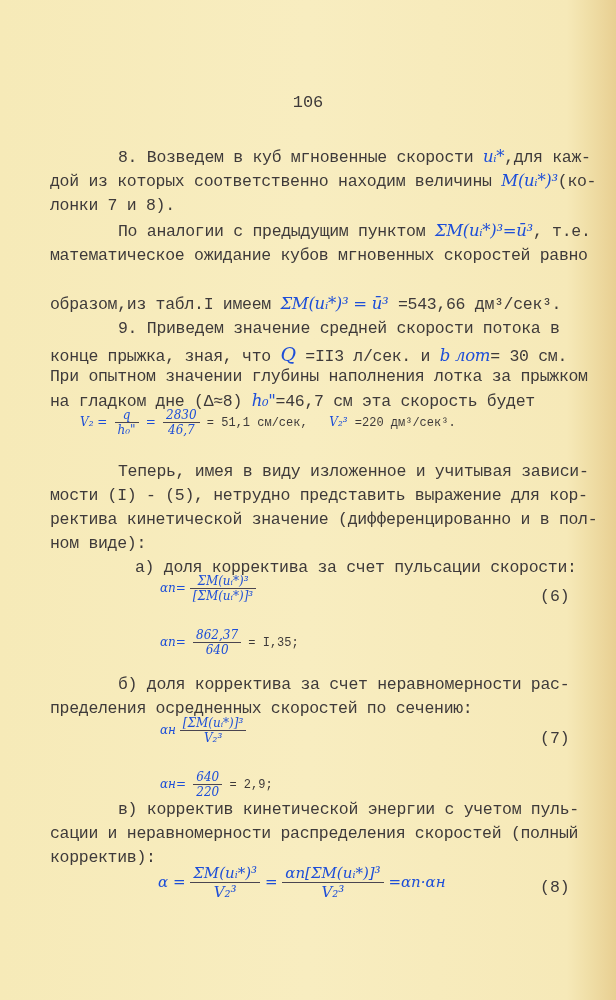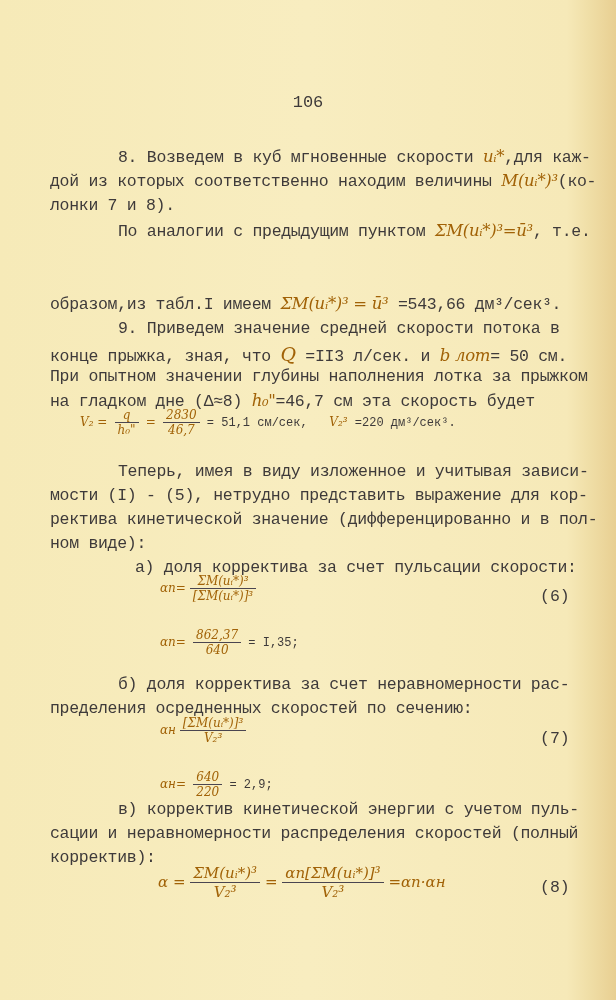--- a/index.html
+++ b/index.html
@@ -6,21 +6,21 @@
   body {
     width:616px; height:1000px; overflow:hidden;
     background: linear-gradient(90deg, #f6eab8 0%, #f8edc0 50%, #f6e9b8 92%, #efdda5 96%, #e8cf92 100%);
     font-family: "Liberation Mono", "DejaVu Sans Mono", monospace;
     color:#3e3a3a;
     position:relative;
   }
   .page { position:absolute; left:0; top:0; width:616px; height:1000px; }
   .pnum { position:absolute; top:93px; left:0; width:616px; text-align:center; font-size:17px; }
   .line { position:absolute; font-size:16.5px; white-space:nowrap; letter-spacing:-0.3px; }
-  .hw { font-family: "DejaVu Serif", serif; font-style:italic; color:#a16207; }
+  .hw { font-family: "DejaVu Serif", serif; font-style:italic; color:#1d4ed8; }
   .eq { position:absolute; font-size:12px; white-space:nowrap; }
   .frac { display:inline-block; vertical-align:middle; text-align:center; }
   .frac .n { display:block; border-bottom:1.3px solid #4a4550; padding:0 3px; }
   .frac .d { display:block; padding:0 3px; }
   .eqnum { position:absolute; font-size:16.5px; }
 </style>
 </head>
 <body>
 
 <div class="page">
@@ -34,32 +34,33 @@
   <div class="line" style="left:50px; top:171px;">
     <span>дой из которых соответственно находим величины</span>
     <span class="hw">M(uᵢ*)³</span><span>(ко-</span>
   </div>
   <div class="line" style="left:50px; top:196px;">лонки 7 и 8).</div>
 
   <div class="line" style="left:118px; top:221px;">
     <span>По аналогии с предыдущим пунктом</span>
     <span class="hw">ΣM(uᵢ*)³=ū³</span><span>, т.е.</span>
   </div>
+  <div class="line" style="left:50px; top:246px;">математическое ожидание кубов мгновенных скоростей равно</div>
   <div class="line" style="left:50px; top:294px;">
     <span>образом,из табл.I имеем</span>
     <span class="hw">ΣM(uᵢ*)³ = ū³</span>
     <span>=543,66 дм³/сек³.</span>
   </div>
 
   <div class="line" style="left:118px; top:319px;">9. Приведем значение средней скорости потока в</div>
   <div class="line" style="left:50px; top:343px;">
     <span>конце прыжка, зная, что</span>
     <span class="hw" style="font-size:19px;">Q</span>
     <span>=II3 л/сек. и</span>
-    <span class="hw">b лот</span><span>= 50 см.</span>
+    <span class="hw">b лот</span><span>= 30 см.</span>
   </div>
   <div class="line" style="left:50px; top:367px;">При опытном значении глубины наполнения лотка за прыжком</div>
   <div class="line" style="left:50px; top:391px;">
     <span>на гладком дне (Δ≈8)</span>
     <span class="hw">h₀"</span><span>=46,7 см эта скорость будет</span>
   </div>
 
   <div class="eq" style="left:80px; top:408px;">
     <span class="hw">V₂ =</span>
     <span class="frac hw">

